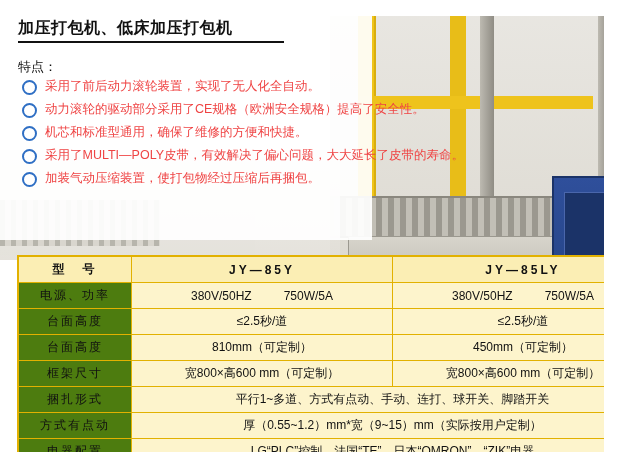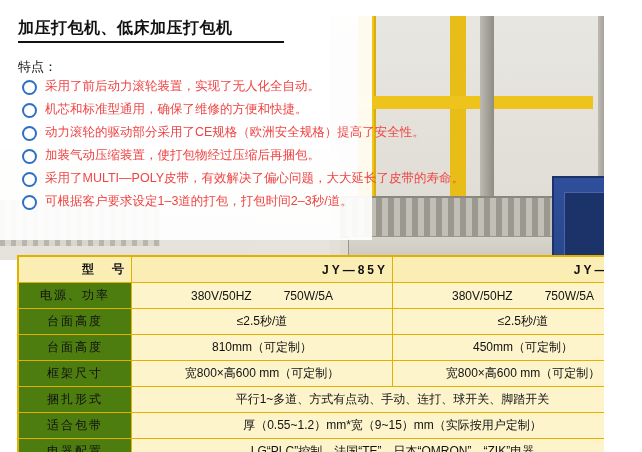--- a/index.html
+++ b/index.html
@@ -241,21 +241,20 @@
     text-align: center;
     padding: 0 4px;
     white-space: nowrap;
     background: #fdf4cc;
     font-weight: normal;
   }
   .spec-table .hdr td {
     background: #fbeeb4;
     font-weight: bold;
     letter-spacing: 3px;
-    text-align: right;
   }
   .spec-table .label-col {
     width: 104px;
     background: #4d7c0f;
     letter-spacing: 2px;
   }
   .spec-table .val-col {
     width: 252px;
   }
   .spec-table .cell-split {
@@ -300,37 +299,33 @@
   <div class="title-underline"></div>
 
   <div class="features-label">特点：</div>
   <div class="features">
     <div class="feature">
       <span class="bullet"></span>
       <span class="feature-text">采用了前后动力滚轮装置，实现了无人化全自动。</span>
     </div>
     <div class="feature">
       <span class="bullet"></span>
+      <span class="feature-text">动力滚轮的驱动部分采用了CE规格（欧洲安全规格）提高了安全性。</span>
+    </div>
+    <div class="feature">
+      <span class="bullet"></span>
       <span class="feature-text">机芯和标准型通用，确保了维修的方便和快捷。</span>
     </div>
     <div class="feature">
       <span class="bullet"></span>
-      <span class="feature-text">动力滚轮的驱动部分采用了CE规格（欧洲安全规格）提高了安全性。</span>
+      <span class="feature-text">采用了MULTI—POLY皮带，有效解决了偏心问题，大大延长了皮带的寿命。</span>
     </div>
     <div class="feature">
       <span class="bullet"></span>
       <span class="feature-text">加装气动压缩装置，使打包物经过压缩后再捆包。</span>
-    </div>
-    <div class="feature">
-      <span class="bullet"></span>
-      <span class="feature-text">采用了MULTI—POLY皮带，有效解决了偏心问题，大大延长了皮带的寿命。</span>
-    </div>
-    <div class="feature">
-      <span class="bullet"></span>
-      <span class="feature-text">可根据客户要求设定1–3道的打包，打包时间2–3秒/道。</span>
     </div>
   </div>
 
   <table class="spec-table">
     <tbody>
       <tr class="hdr">
         <td class="label-col">型　号</td>
         <td class="val-col model-name">JY—85Y</td>
         <td class="val-col model-name">JY—85LY</td>
       </tr>
@@ -368,21 +363,21 @@
         <td class="val-col">宽800×高600 mm（可定制）</td>
         <td class="val-col">宽800×高600 mm（可定制）</td>
       </tr>
 
       <tr>
         <td class="label-col">捆扎形式</td>
         <td class="val-col" colspan="2">平行1~多道、方式有点动、手动、连打、球开关、脚踏开关</td>
       </tr>
 
       <tr>
-        <td class="label-col">适合包带</td>
+        <td class="label-col">方式有点动</td>
         <td class="val-col" colspan="2">厚（0.55~1.2）mm*宽（9~15）mm（实际按用户定制）</td>
       </tr>
 
       <tr>
         <td class="label-col">电器配置</td>
         <td class="val-col" colspan="2">LG“PLC”控制、法国“TE”、日本“OMRON”、“ZIK”电器</td>
       </tr>
     </tbody>
   </table>
 

